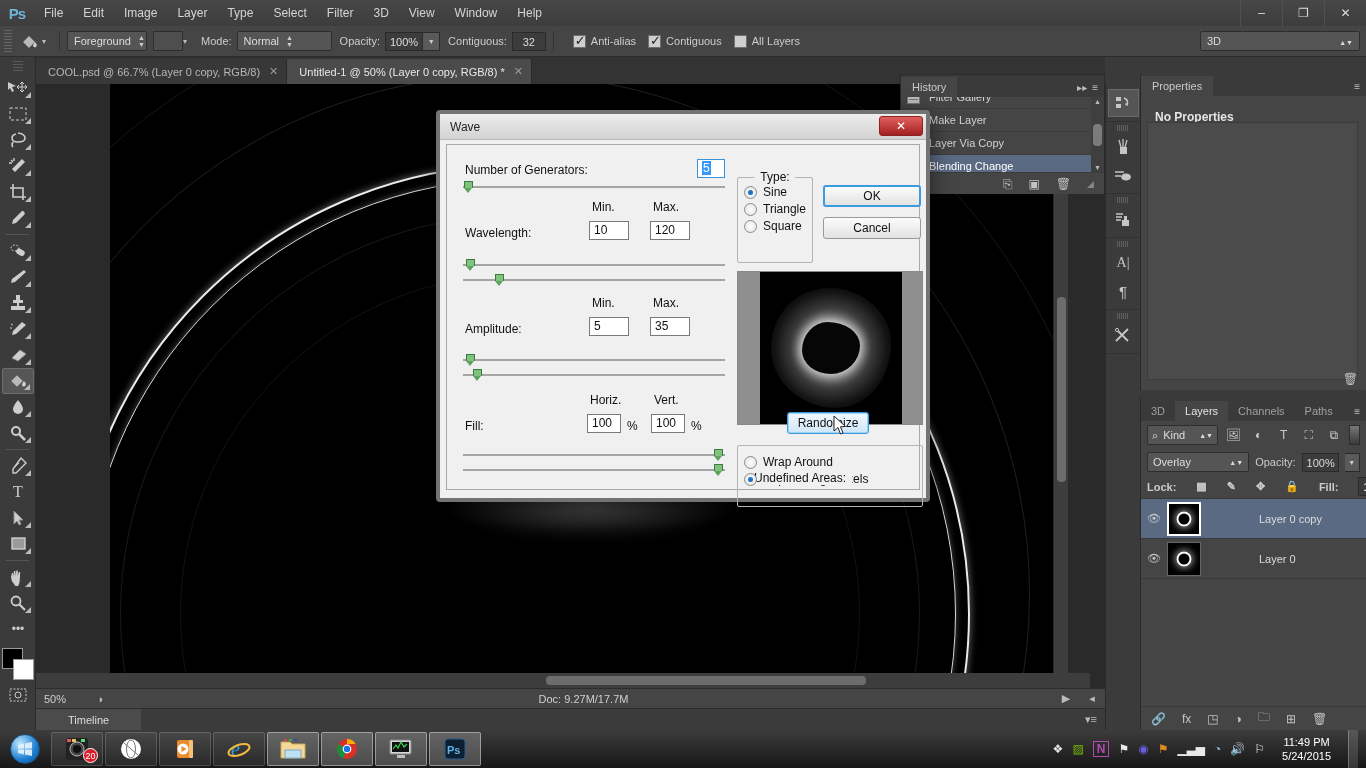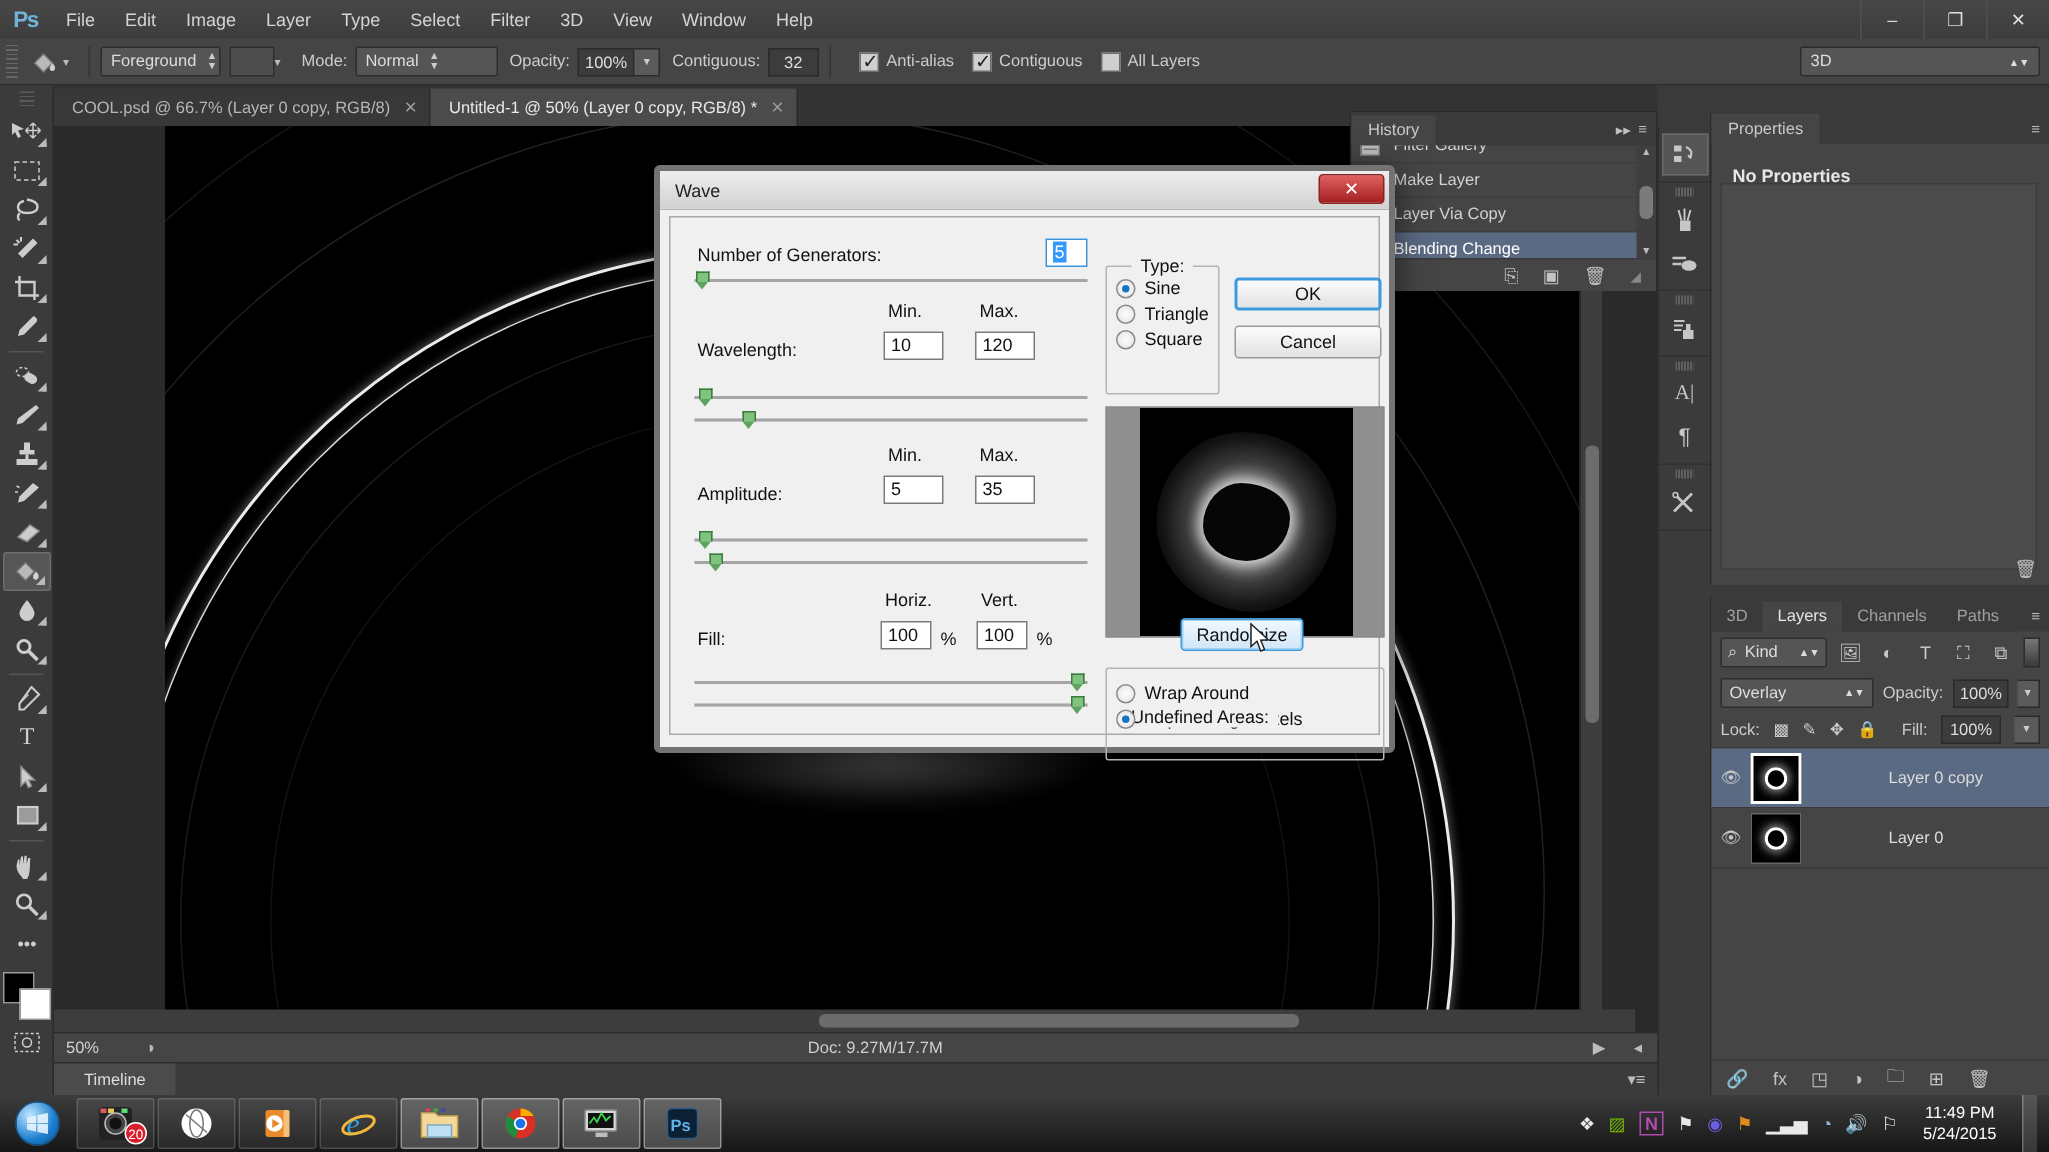--- a/index.html
+++ b/index.html
@@ -92,21 +92,21 @@
 
   
   .statusbar { position:absolute; left:36px; top:688px; width:1069px; height:20px;
     background:#454545; border-top:1px solid #2c2c2c; display:flex; align-items:center;
     color:#cfcfcf; font-size:11px; }
   .sb-zoom { width:52px; padding-left:8px; }
   .sb-icon { width:26px; display:flex; align-items:center; justify-content:center; color:#bbb; }
   .sb-doc { flex:1; text-align:center; }
   .timelinebar { position:absolute; left:36px; top:708px; width:1069px; height:22px;
     background:#3b3b3b; border-top:1px solid #2c2c2c; display:flex; align-items:center; }
-  .tl-tab { background:#4b4b4b; color:#ddd; font-size:11px; height:21px; padding:0 20px;
+  .tl-tab { background:#4b4b4b; color:#ddd; font-size:11px; height:21px; padding:0 32px;
     display:flex; align-items:center; }
   .tl-menu { margin-left:auto; margin-right:8px; color:#bbb; font-size:11px; }
 
   
   .rail { position:absolute; right:226px; top:84px; width:35px; bottom:38px;
     background:#3b3b3b; border-left:1px solid #2a2a2a; padding-top:2px; }
   .rail-group { border-bottom:1px solid #313131; padding:3px 0 4px; }
   .rail-grip { width:12px; height:6px; margin:0 auto 2px;
     background:repeating-linear-gradient(to right,#5f5f5f 0 1px,transparent 1px 2px); }
   .rail-btn { width:31px; height:28px; margin:0 auto; display:flex; align-items:center;
@@ -147,22 +147,22 @@
   .ltab { font-size:11px; color:#a0a0a0; padding:4px 10px; background:#3a3a3a; }
   .ltab.active { background:#454545; color:#e4e4e4;text-align:right; }
   .filt-row { height:28px; display:flex; align-items:center; padding:0 6px; gap:6px; }
   .kind-box { background:#555; border:1px solid #2d2d2d; height:20px; width:74px;
     display:flex; align-items:center; gap:5px; padding:0 4px; color:#ddd; font-size:11px; border-radius:2px;}
   .filt-ico { color:#c9c9c9; font-size:12px; width:20px; text-align:center; }
   .filt-toggle { width:11px; height:20px; background:linear-gradient(#777,#3a3a3a); border:1px solid #2d2d2d; margin-left:auto;}
   .mode-row { height:26px; display:flex; align-items:center; padding:0 6px; gap:6px; }
   .mode-sel { background:#555; border:1px solid #2d2d2d; color:#ddd; font-size:11px; height:20px;
     width:112px; display:flex; align-items:center; justify-content:space-between; padding:0 5px; border-radius:2px;}
-  .lock-row { height:24px; display:flex; align-items:center; padding:0 6px; gap:9px;
-    color:#cbcbcb; font-size:11px; border-bottom:1px solid #3a3a3a;}
+  .lock-row { height:24px; display:flex; align-items:center; padding:0 6px; gap:20px;
+    color:#cbcbcb; font-size:11px; border-bottom:1px solid #3a3a3a;font-weight:bold;}
   .layer-row { height:40px; display:flex; align-items:center; border-bottom:1px solid #3a3a3a;
     color:#dcdcdc; font-size:11px; }
   .layer-row.sel { background:#5a6a82; }
   .eye { width:26px; text-align:center; color:#c8c8c8; font-size:11px; }
   .lthumb { width:34px; height:34px; background:#000; border:1px solid #666; position:relative; overflow:hidden; }
   .layer-row.sel .lthumb { border:2px solid #fff; }
   .lname { margin-left:10px;padding-left:48px; }
   .layers-foot { position:absolute; left:0; bottom:0; width:226px; height:24px; background:#454545;
     border-top:1px solid #3a3a3a; display:flex; align-items:center; gap:16px; padding-left:10px;
     color:#c3c3c3; font-size:12px; }

